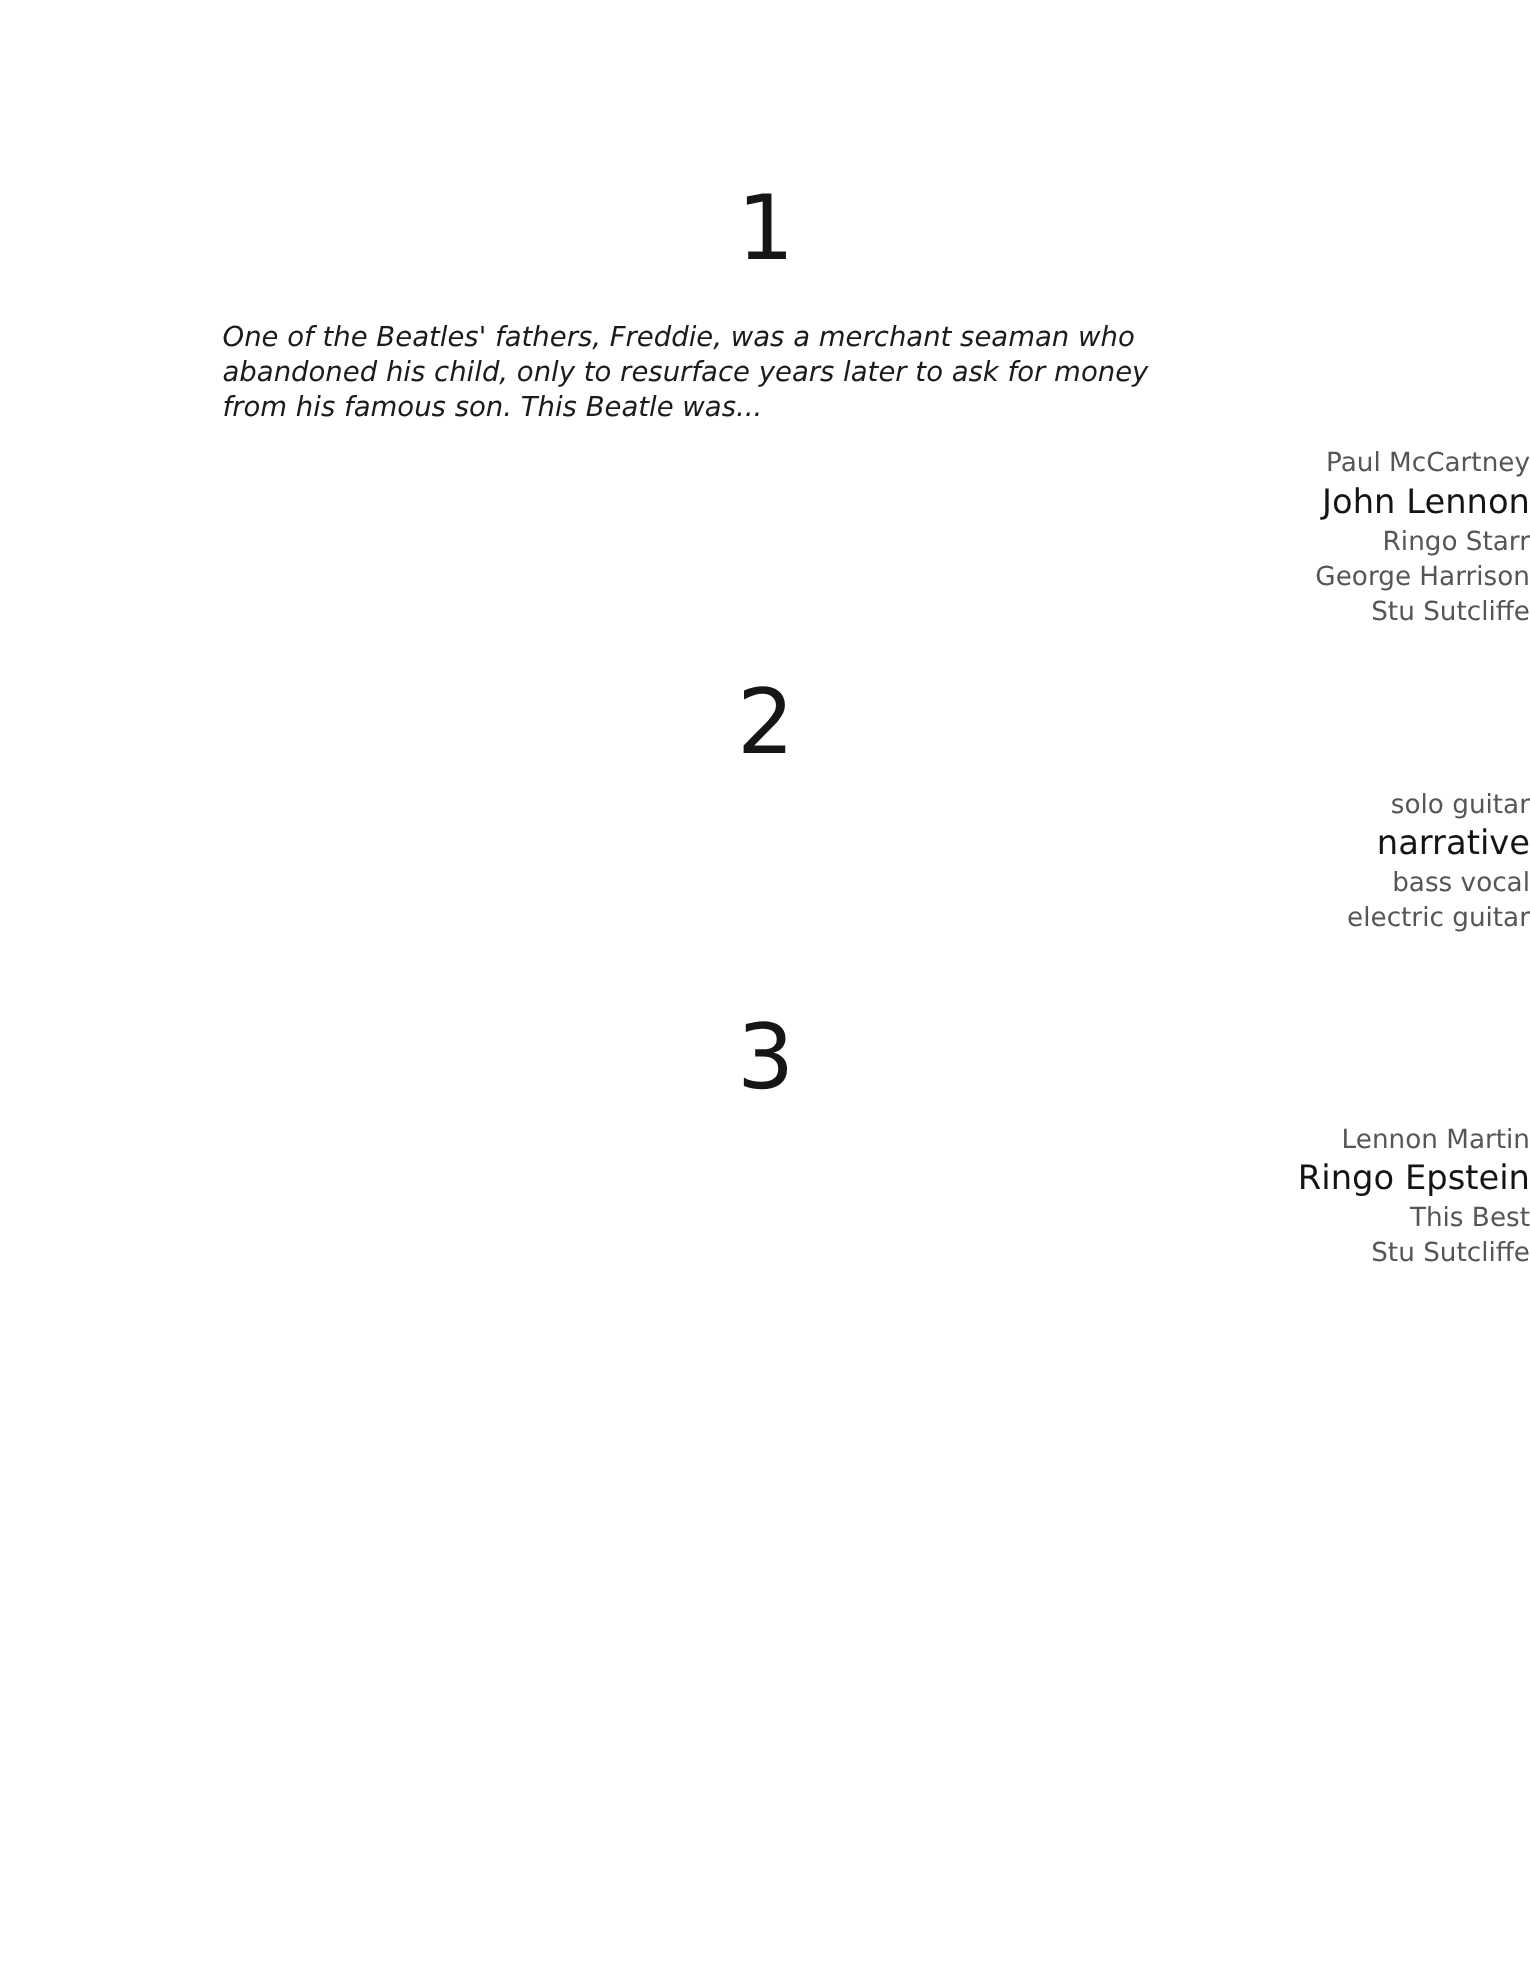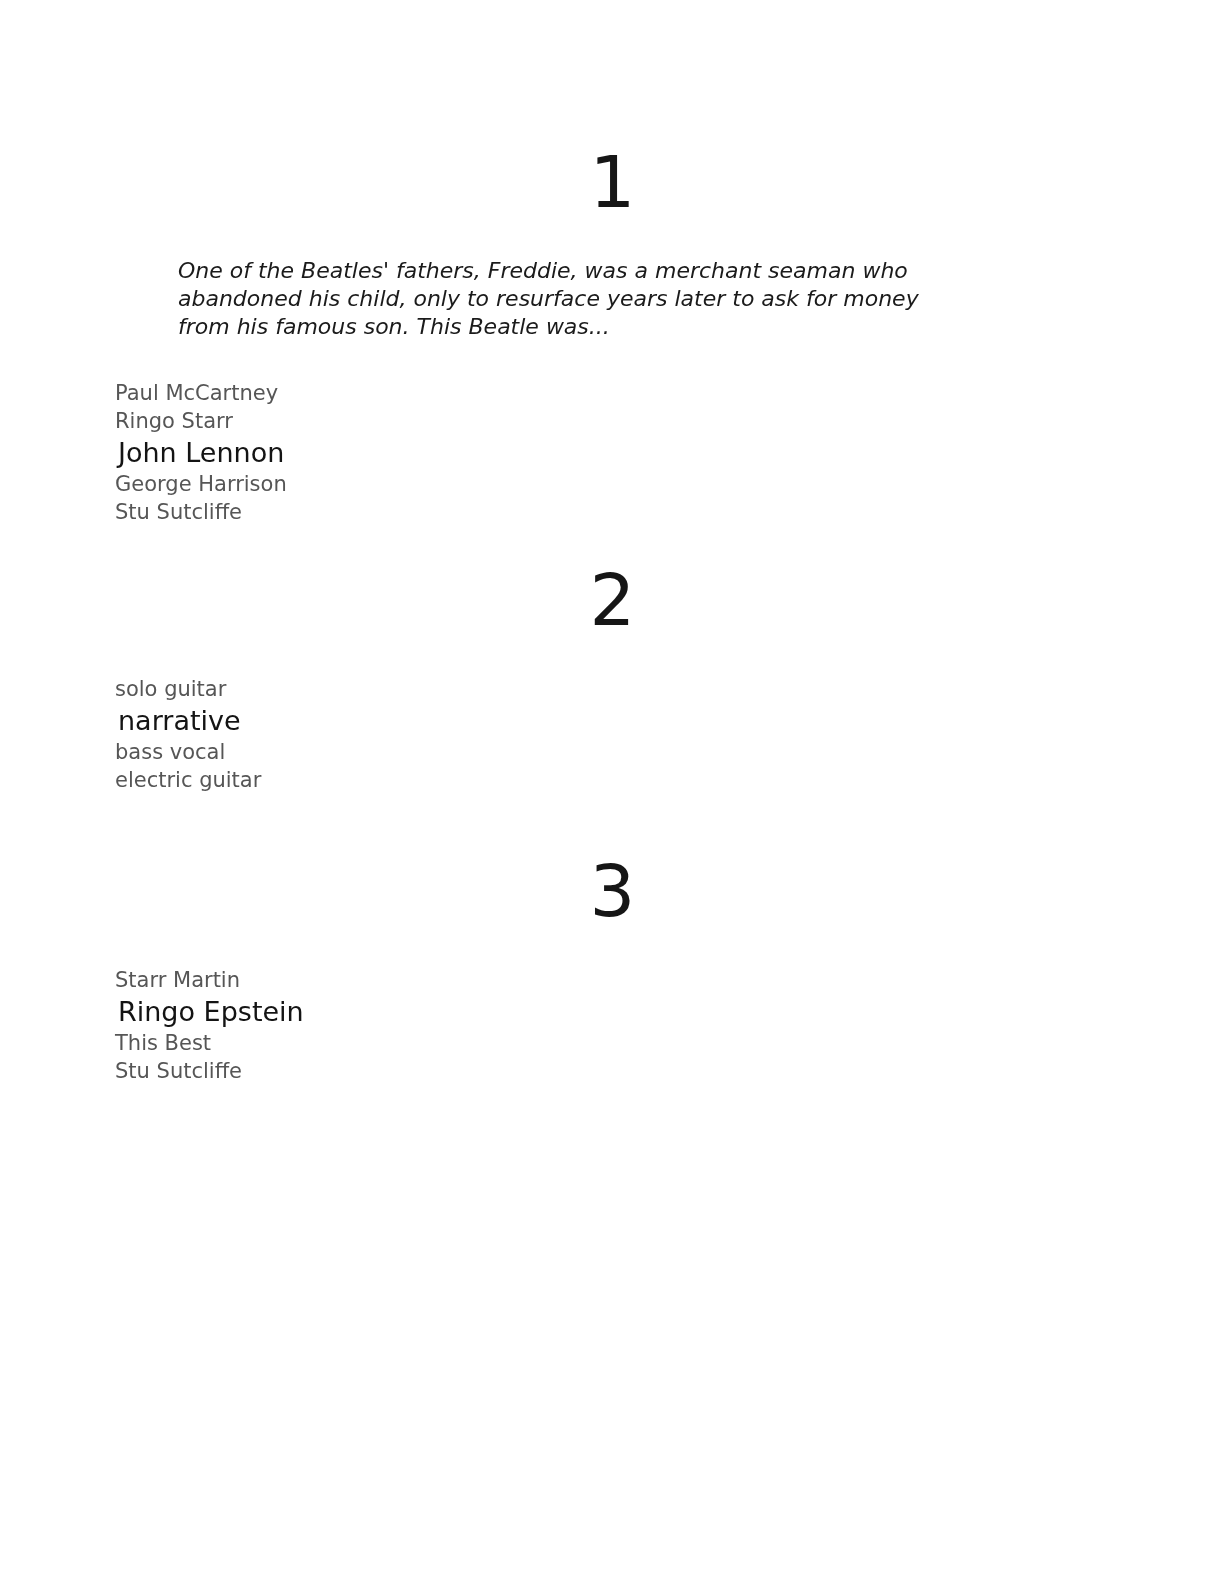--- a/index.html
+++ b/index.html
@@ -35,22 +35,23 @@
   .q-text {
     margin: 38px 190px 0 178px;
     font-size: 22px;
     line-height: 28px;
     color: #1b1b1b;
     white-space: pre-line;
     font-style: italic;
   }
   .options {
     list-style: none;
-    margin: 38px 0 0 0;
+    margin: 15px 0 0 0;
     padding: 0 0 0 115px;
+    text-align: right;
   }
   .option {
     font-size: 21px;
     line-height: 28px;
     color: #565656;
   }
   .option.answer {
     font-size: 27px;
     line-height: 35px;
     color: #141414;
@@ -64,40 +65,40 @@
 
 <div class="page">
 
   <section class="question-section s1">
     <h2 class="q-number">1</h2>
     <p class="q-text">One of the Beatles' fathers, Freddie, was a merchant seaman who
 abandoned his child, only to resurface years later to ask for money
 from his famous son. This Beatle was...</p>
     <ul class="options">
       <li class="option">Paul McCartney</li>
+      <li class="option answer">John Lennon</li>
       <li class="option">Ringo Starr</li>
-      <li class="option answer">John Lennon</li>
       <li class="option">George Harrison</li>
       <li class="option">Stu Sutcliffe</li>
     </ul>
   </section>
 
   <section class="question-section s2">
     <h2 class="q-number">2</h2>
     <ul class="options">
       <li class="option">solo guitar</li>
       <li class="option answer">narrative</li>
       <li class="option">bass vocal</li>
       <li class="option">electric guitar</li>
     </ul>
   </section>
 
   <section class="question-section s3">
     <h2 class="q-number">3</h2>
     <ul class="options">
-      <li class="option">Starr Martin</li>
+      <li class="option">Lennon Martin</li>
       <li class="option answer">Ringo Epstein</li>
       <li class="option">This Best</li>
       <li class="option">Stu Sutcliffe</li>
     </ul>
   </section>
 
 </div>
 
 </body></html>

